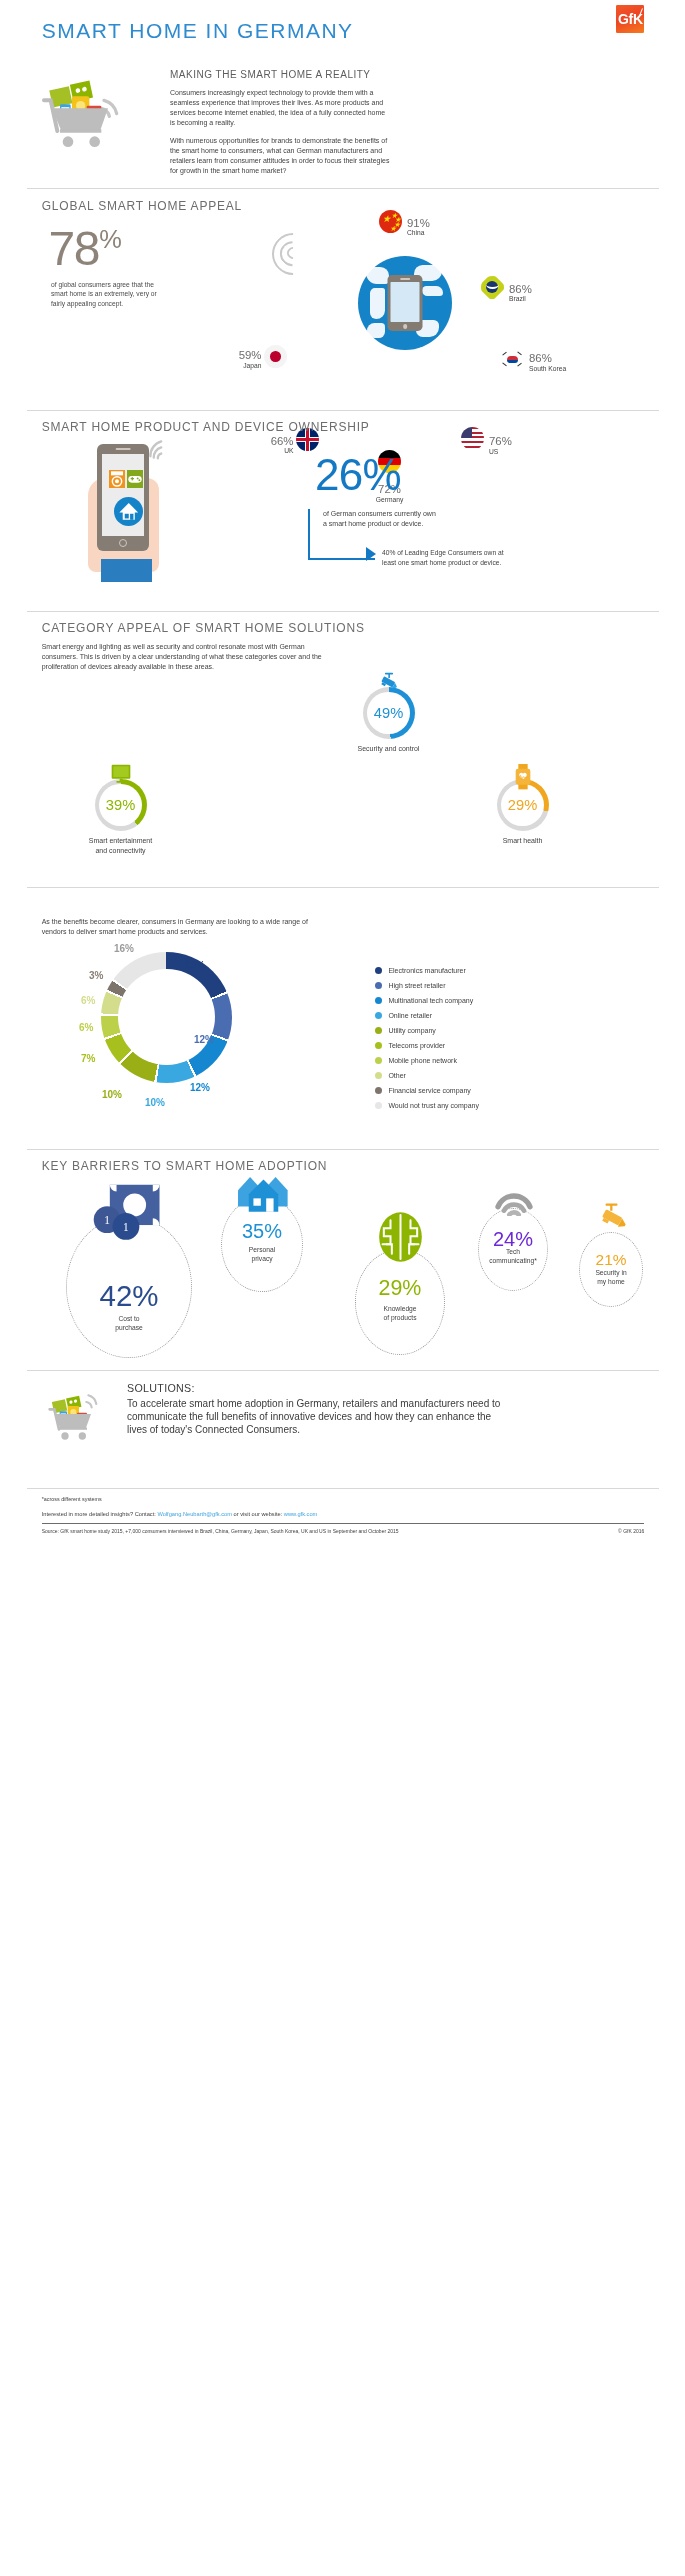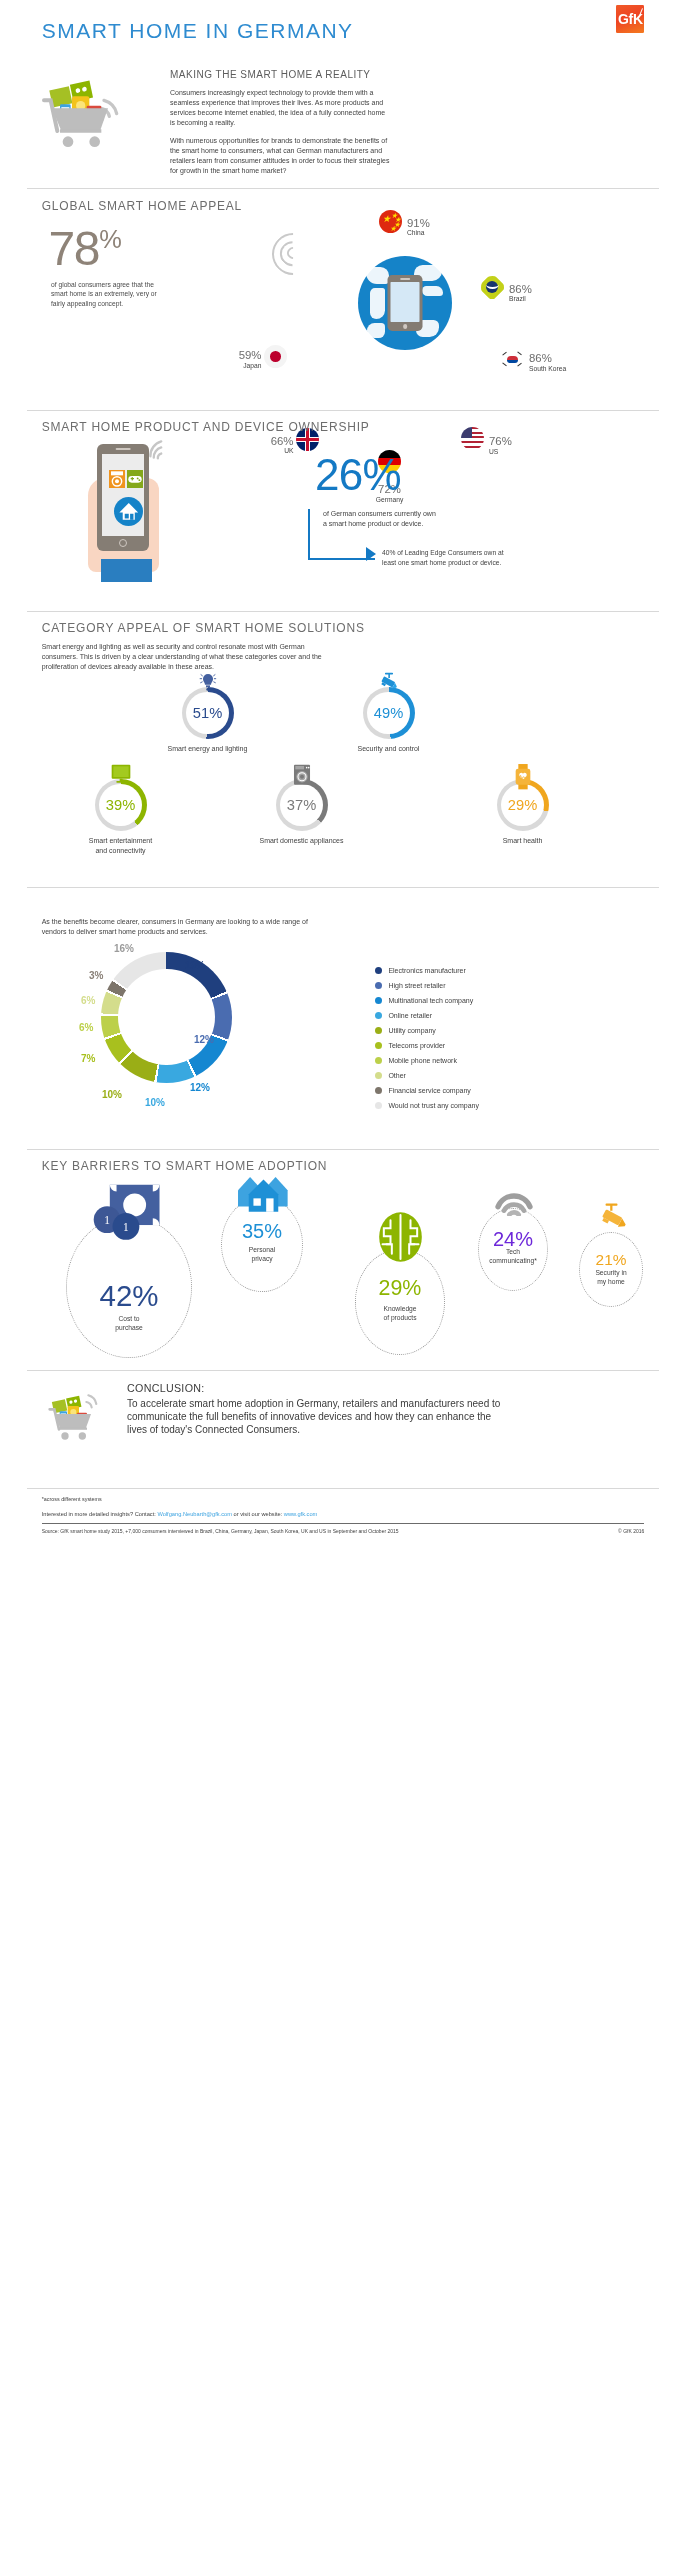--- a/index.html
+++ b/index.html
@@ -437,42 +437,20 @@
     <div class="own-l2" style="white-space:pre-line;">40% of Leading Edge Consumers own at
 least one smart home product or device.</div>
   </div>
 
   <div class="rule"></div>
 
   <div class="catsec">
     <div class="sect-title">CATEGORY APPEAL OF SMART HOME SOLUTIONS</div>
     <div class="cat-intro body-txt">Smart energy and lighting as well as security and control resonate most with German consumers. This is driven by a clear understanding of what these categories cover and the proliferation of devices already available in these areas.</div>
 
-    <div class="donut-item" style="left:127px; top:75px;">
-      <div class="donut" id="d0" style="background: conic-gradient(rgb(42, 75, 141) 0deg, rgb(42, 75, 141) 183.6deg, rgb(217, 217, 217) 183.6deg, rgb(217, 217, 217) 360deg); position: relative;">
-          <span style="position: absolute; inset: 4.7px; background: rgb(255, 255, 255); border-radius: 50%;"></span>
-        <span class="icon">
-          <svg width="17.4" height="21.4" viewBox="0 0 26 32">
-            <path d="M13 3 a7.5 7.5 0 0 1 7.5 7.5 c0 4-3 5.5-3 8.5 h-9 c0-3-3-4.5-3-8.5 A7.5 7.5 0 0 1 13 3z" fill="#44609f"></path>
-            <rect x="10" y="20" width="6" height="3" fill="#44609f"></rect>
-              <rect x="10.5" y="24" width="5" height="4" rx="2" fill="#2a4b8d"></rect>
-            <g stroke="#44609f" stroke-width="1.4" stroke-linecap="round">
-              <line x1="1" y1="10" x2="3.5" y2="10"></line>
-                <line x1="22.5" y1="10" x2="25" y2="10"></line>
-              <line x1="2.5" y1="4" x2="4.6" y2="5.6"></line>
-                <line x1="23.5" y1="4" x2="21.4" y2="5.6"></line>
-              <line x1="2" y1="16" x2="4.4" y2="14.8"></line>
-                <line x1="24" y1="16" x2="21.6" y2="14.8"></line>
-            </g>
-          </svg>
-        </span>
-        <span class="num" style="color: rgb(42, 75, 141);">51%</span>
-      </div>
-      <div class="cat-lab" style="white-space:pre-line;">Smart energy and lighting</div>
-    </div>
 
     <div class="donut-item" style="left:308px; top:75px;">
       <div class="donut" id="d1" style="background: conic-gradient(rgb(30, 144, 214) 0deg, rgb(30, 144, 214) 176.4deg, rgb(217, 217, 217) 176.4deg, rgb(217, 217, 217) 360deg); position: relative;">
           <span style="position: absolute; inset: 4.7px; background: rgb(255, 255, 255); border-radius: 50%;"></span>
         <span class="icon">
           <svg width="21.4" height="21.4" viewBox="0 0 32 32">
             <rect x="10" y="1" width="12" height="2.6" rx="1" fill="#1e90d6"></rect>
             <rect x="15" y="3" width="2.4" height="6" fill="#1e90d6"></rect>
             <g transform="rotate(28 16 16)">
               <rect x="5" y="11" width="19" height="9" rx="1.6" fill="#1e90d6"></rect>
@@ -496,38 +474,20 @@
             <rect x="14" y="22" width="4" height="4" fill="#8db500"></rect>
             <rect x="9" y="25.5" width="14" height="2.6" rx="1" fill="#8db500"></rect>
           </svg>
         </span>
         <span class="num" style="color: rgb(141, 181, 0);">39%</span>
       </div>
       <div class="cat-lab" style="white-space:pre-line;">Smart entertainment
 and connectivity</div>
     </div>
 
-    <div class="donut-item" style="left:221px; top:167px;">
-      <div class="donut" id="d3" style="background: conic-gradient(rgb(122, 122, 122) 0deg, rgb(122, 122, 122) 133.2deg, rgb(217, 217, 217) 133.2deg, rgb(217, 217, 217) 360deg); position: relative;">
-          <span style="position: absolute; inset: 4.7px; background: rgb(255, 255, 255); border-radius: 50%;"></span>
-        <span class="icon">
-          <svg width="19" height="21.4" viewBox="0 0 28 32">
-            <rect x="2" y="1" width="24" height="30" rx="1.5" fill="#7a7a7a"></rect>
-            <rect x="4" y="3" width="13" height="5" fill="#a5a5a5"></rect>
-            <circle cx="21" cy="5.5" r="1.2" fill="#fff"></circle>
-              <circle cx="24" cy="5.5" r="1.2" fill="#fff"></circle>
-            <circle cx="14" cy="19" r="8.5" fill="#a5a5a5"></circle>
-            <circle cx="14" cy="19" r="6" fill="none" stroke="#fff" stroke-width="1.5"></circle>
-            <circle cx="14" cy="19" r="3" fill="#7a7a7a"></circle>
-          </svg>
-        </span>
-        <span class="num" style="color: rgb(122, 122, 122);">37%</span>
-      </div>
-      <div class="cat-lab" style="white-space:pre-line;">Smart domestic appliances</div>
-    </div>
 
     <div class="donut-item" style="left:442px; top:167px;">
       <div class="donut" id="d4" style="background: conic-gradient(rgb(240, 166, 30) 0deg, rgb(240, 166, 30) 104.4deg, rgb(217, 217, 217) 104.4deg, rgb(217, 217, 217) 360deg); position: relative;">
           <span style="position: absolute; inset: 4.7px; background: rgb(255, 255, 255); border-radius: 50%;"></span>
         <span class="icon">
           <svg width="16" height="25.4" viewBox="0 0 24 38">
             <rect x="5" y="0" width="14" height="9" fill="#f0a61e"></rect>
             <rect x="5" y="28" width="14" height="10" fill="#f0a61e"></rect>
             <rect x="1" y="7" width="22" height="24" rx="3.5" fill="#f5b43a"></rect>
             <path d="M12 14.5 c-1.6-2.6-5.6-1.2-5.6 1.8 c0 2.8 3.6 5 5.6 6.6 c2-1.6 5.6-3.8 5.6-6.6 c0-3-4-4.4-5.6-1.8z" fill="#fff"></path>
@@ -714,21 +674,21 @@
         <rect x="30" y="43" width="12" height="12" rx="2" fill="#f0941f"></rect>
         <rect x="40" y="46" width="14" height="9" rx="4" fill="#8db500"></rect>
         <path d="M12 40 h54 l-8 22 h-38 z" fill="#bdbdbd"></path>
         <path d="M4 33 h7 l7 30" stroke="#bdbdbd" stroke-width="4" fill="none" stroke-linecap="round"></path>
         <circle cx="27" cy="73" r="5.5" fill="#bdbdbd"></circle>
           <circle cx="53" cy="73" r="5.5" fill="#bdbdbd"></circle>
         <path d="M19 62 h41" stroke="#bdbdbd" stroke-width="3.4"></path>
       </svg>
     </div>
     <div class="con-copy">
-      <h3>CONCLUSION:</h3>
+      <h3>SOLUTIONS:</h3>
       <p>To accelerate smart home adoption in Germany, retailers and manufacturers need to communicate the full benefits of innovative devices and how they can enhance the lives of today's Connected Consumers.</p>
     </div>
   </div>
 
   <div class="rule"></div>
 
   <div class="footer">
     <div class="foot-note">*across different systems</div>
     <div class="foot-contact">
       <span>Interested in more detailed insights? Contact: </span><a href="#">Wolfgang.Neubarth@gfk.com</a><span> or visit our website: </span><a href="#">www.gfk.com</a>

